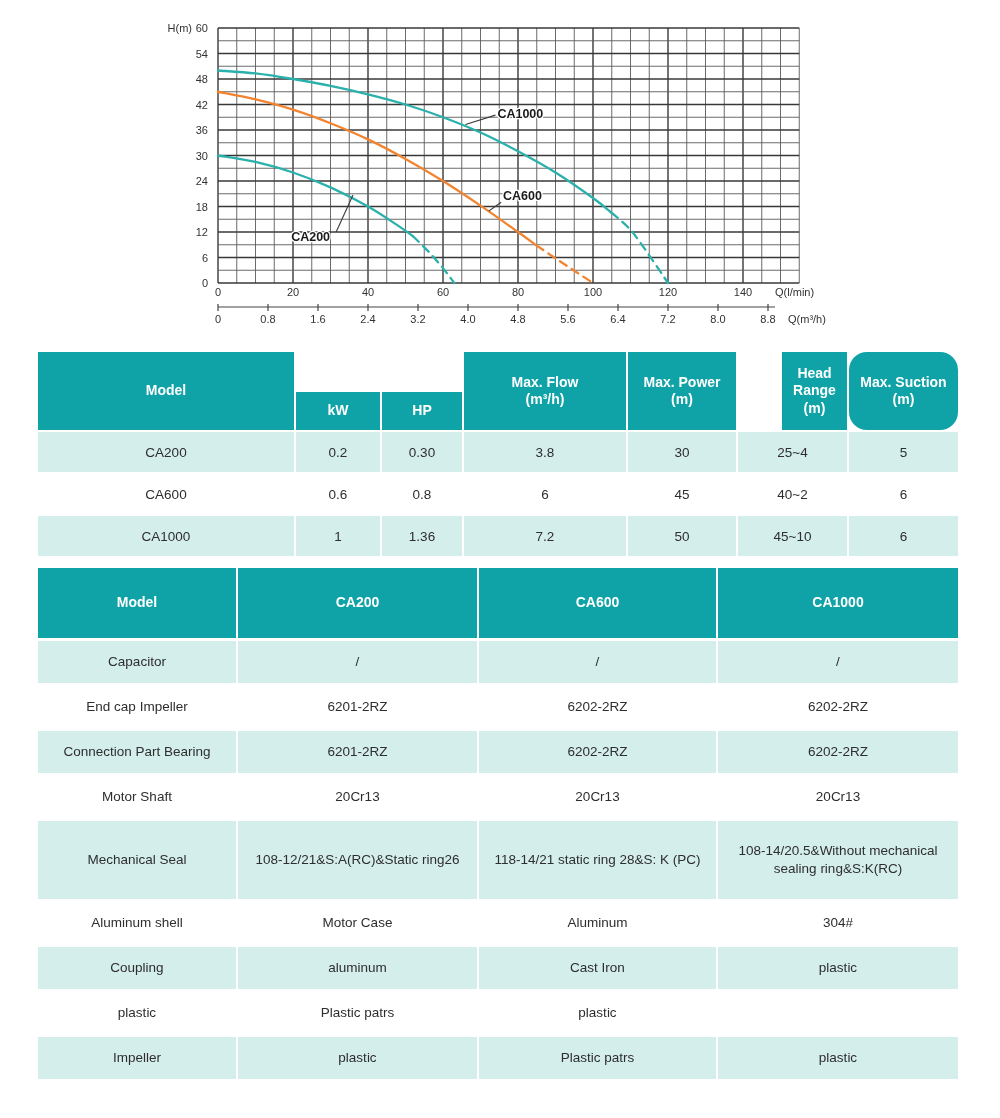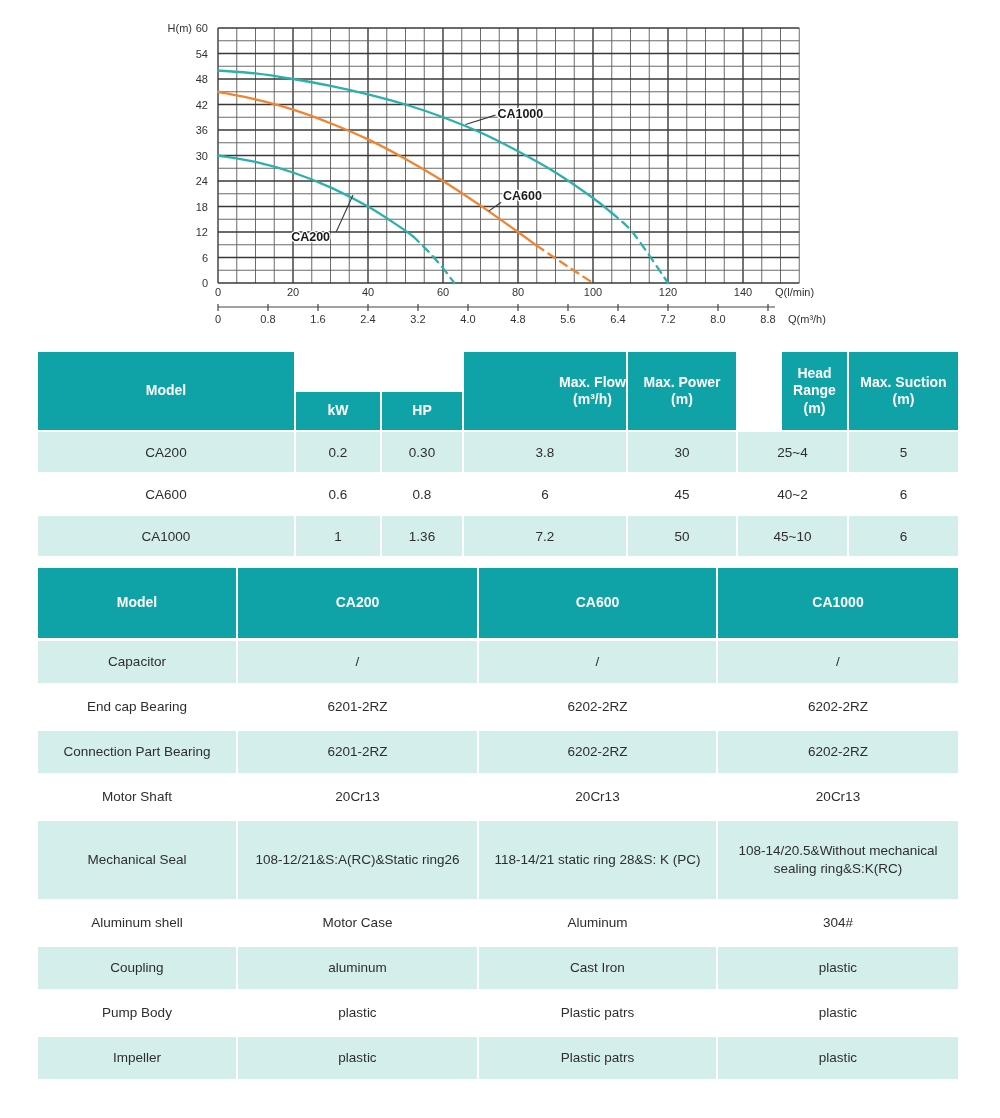--- a/index.html
+++ b/index.html
@@ -19,24 +19,24 @@
   .rowlight .dcell{background:#D4EEEB;}
 
   
   #spec-table{top:352px;}
   .spec-cols{display:grid;grid-template-columns:256px 84px 80px 162px 108px 109px 109px;gap:2px;}
   .spec-head{grid-template-rows:38px 38px;}
   .sh-model{grid-column:1;grid-row:1/3;}
   .sh-power{grid-column:2/4;grid-row:1;}
   .sh-kw{grid-column:2;grid-row:2;}
   .sh-hp{grid-column:3;grid-row:2;}
-  .sh-flow{grid-column:4;grid-row:1/3;justify-content:flex-end;}
+  .sh-flow{grid-column:4;grid-row:1/3;}
   .sh-head{grid-column:5;grid-row:1/3;}
   .sh-range{grid-column:6;grid-row:1/3;margin-left:44px;}
-  .sh-suction{grid-column:7;grid-row:1/3;}
+  .sh-suction{grid-column:7;grid-row:1/3;border-radius:18px;}
   .spec-row{margin-top:2px;grid-auto-rows:40px;}
 
   
   #materials-table{top:568px;}
   .mat-cols{display:grid;grid-template-columns:198px 239px 237px 240px;gap:2px;}
   .mat-head{grid-auto-rows:70px;}
   .mat-row{margin-top:3px;grid-auto-rows:minmax(42px,auto);}
   .mat-row .dcell{padding:4px 14px;line-height:1.35;box-sizing:border-box;}
   .mat-row.tall .dcell{min-height:78px;}
 </style>
@@ -220,21 +220,21 @@
     <div class="cell hcell">CA1000</div>
   </div>
   <div id="mat-rows">
       <div class="mat-cols mat-row rowlight">
         <div class="cell dcell">Capacitor</div>
         <div class="cell dcell">/</div>
         <div class="cell dcell">/</div>
         <div class="cell dcell">/</div>
       </div>
       <div class="mat-cols mat-row">
-        <div class="cell dcell">End cap Bearing</div>
+        <div class="cell dcell">End cap Impeller</div>
         <div class="cell dcell">6201-2RZ</div>
         <div class="cell dcell">6202-2RZ</div>
         <div class="cell dcell">6202-2RZ</div>
       </div>
       <div class="mat-cols mat-row rowlight">
         <div class="cell dcell">Connection Part Bearing</div>
         <div class="cell dcell">6201-2RZ</div>
         <div class="cell dcell">6202-2RZ</div>
         <div class="cell dcell">6202-2RZ</div>
       </div>
@@ -256,21 +256,20 @@
         <div class="cell dcell">Aluminum</div>
         <div class="cell dcell">304#</div>
       </div>
       <div class="mat-cols mat-row rowlight">
         <div class="cell dcell">Coupling</div>
         <div class="cell dcell">aluminum</div>
         <div class="cell dcell">Cast Iron</div>
         <div class="cell dcell">plastic</div>
       </div>
       <div class="mat-cols mat-row">
-        <div class="cell dcell">Pump Body</div>
         <div class="cell dcell">plastic</div>
         <div class="cell dcell">Plastic patrs</div>
         <div class="cell dcell">plastic</div>
       </div>
       <div class="mat-cols mat-row rowlight">
         <div class="cell dcell">Impeller</div>
         <div class="cell dcell">plastic</div>
         <div class="cell dcell">Plastic patrs</div>
         <div class="cell dcell">plastic</div>
       </div>

